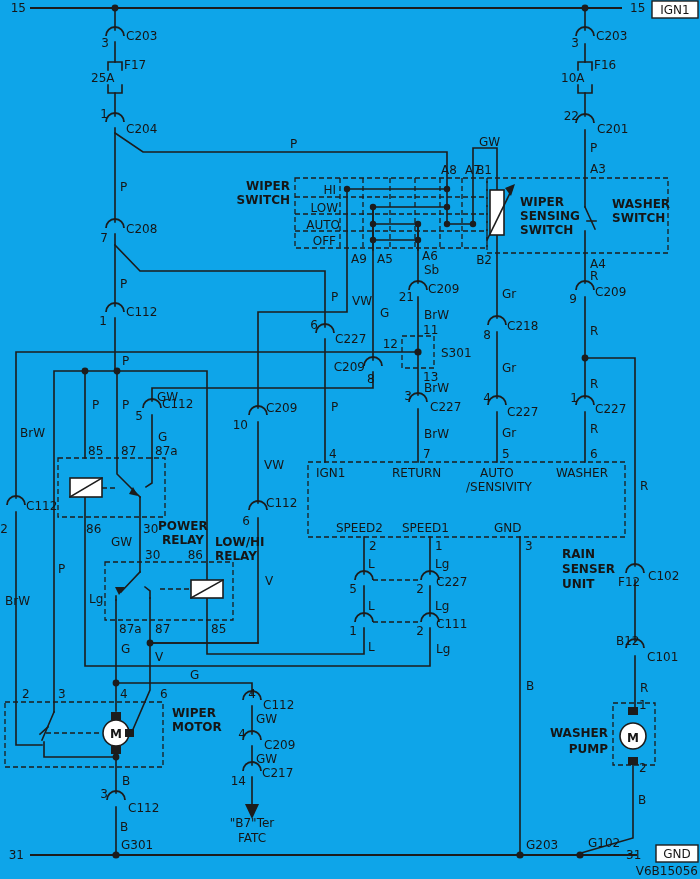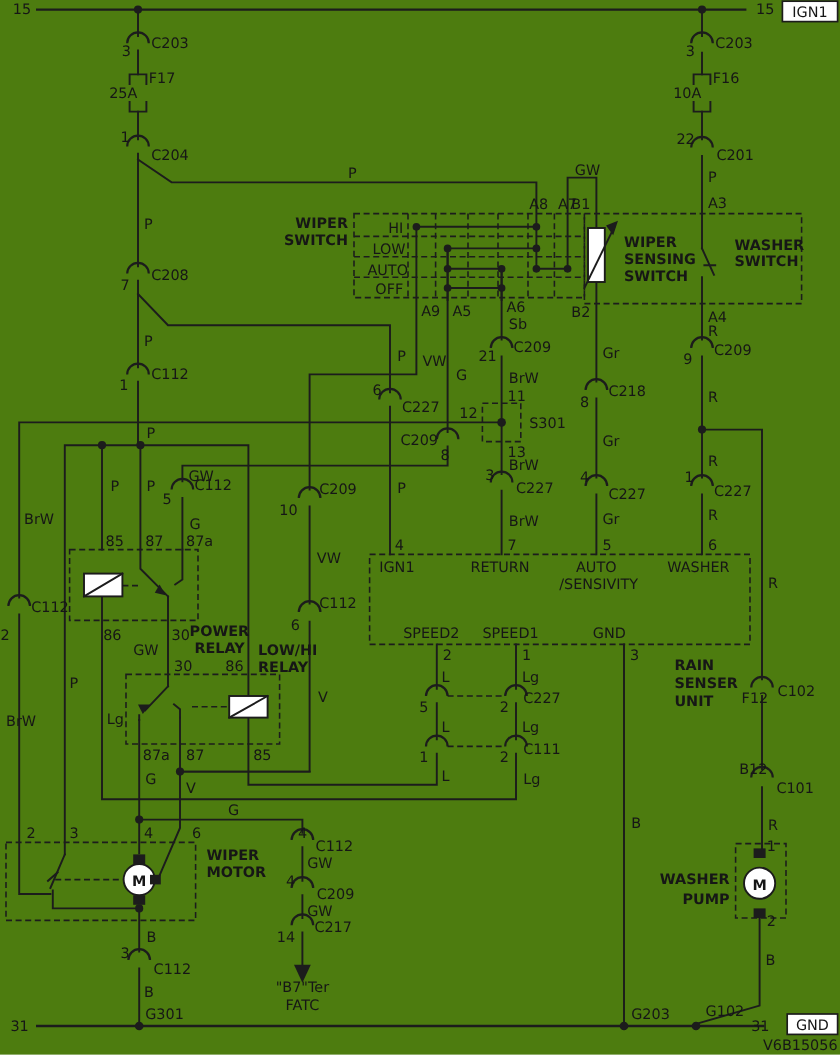--- a/index.html
+++ b/index.html
@@ -1,16 +1,16 @@
 <!DOCTYPE html>
 <html><head>
 <meta charset="utf-8">
 <style>
   html,body{margin:0;padding:0;background:#fff}
-  #stage{position:relative;width:700px;height:879px;background:#4d7c0f;overflow:hidden}
+  #stage{position:relative;width:700px;height:879px;background:#0ea5e9;overflow:hidden}
   svg{display:block}
   svg text{font-family:"DejaVu Sans","Liberation Sans",sans-serif;font-size:12px;fill:#161616}
   svg text.b{font-weight:bold}
   .w{stroke:#1c1c1c;stroke-width:1.6;fill:none;stroke-linecap:square}
   .rail{stroke:#1c1c1c;stroke-width:2;fill:none}
   .dash{stroke:#1c1c1c;stroke-width:1.3;fill:none;stroke-dasharray:5 3}
   .dot{fill:#1c1c1c}
   .arc{stroke:#1c1c1c;stroke-width:1.8;fill:none}
   .comp{stroke:#1c1c1c;stroke-width:1.6;fill:#fff}
   .solid{fill:#1c1c1c}

